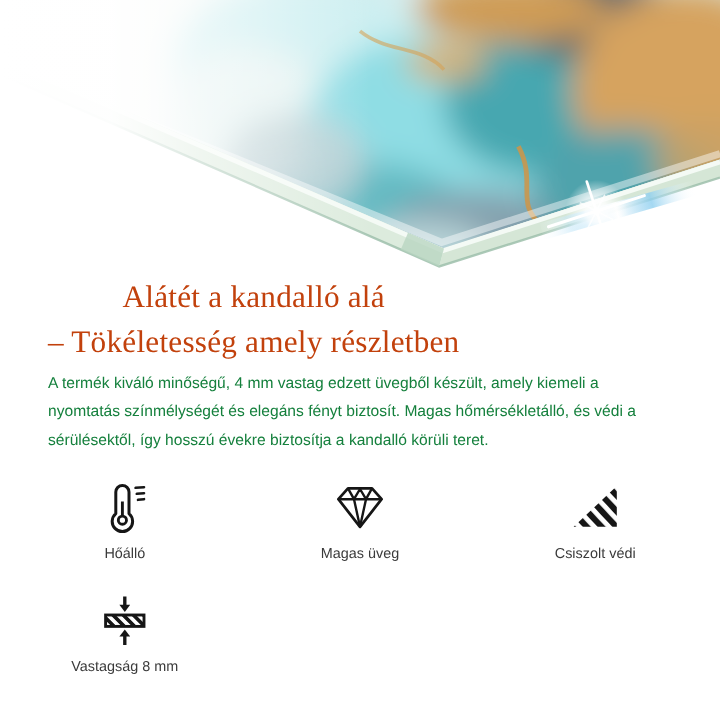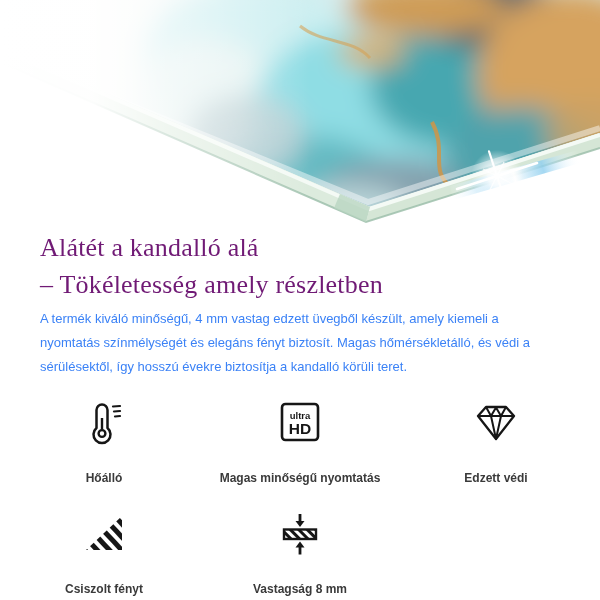--- a/index.html
+++ b/index.html
@@ -4,31 +4,31 @@
 <style>
   html,body{margin:0;padding:0;background:#ffffff;}
   body{width:600px;height:600px;overflow:hidden;
        font-family:"Liberation Sans","DejaVu Sans",sans-serif;-webkit-font-smoothing:antialiased;}
   .stage{position:relative;width:600px;height:600px;background:#fff;}
 
   .hero{position:absolute;top:0;left:0;width:600px;height:240px;}
 
   .heading{position:absolute;left:40px;top:229px;
            font-family:"Liberation Serif","DejaVu Serif",serif;
-           font-size:26px;line-height:37px;color:#701a75;font-weight:400;letter-spacing:.2px;}
+           font-size:26px;line-height:37px;color:#c2410c;font-weight:400;letter-spacing:.2px;text-align:center;}
   .heading span{display:block;}
 
   .desc{position:absolute;left:40px;top:307px;width:518px;
-        font-size:13px;line-height:24px;color:#3b82f6;}
+        font-size:13px;line-height:24px;color:#15803d;}
 
   .features{position:absolute;left:6px;top:396px;width:588px;
             display:grid;grid-template-columns:repeat(3,1fr);row-gap:22px;}
   .feature{display:flex;flex-direction:column;align-items:center;}
   .icon-box{height:52px;display:flex;align-items:center;justify-content:center;}
-  .flabel{margin-top:23px;font-size:12px;color:#3a3a3a;white-space:nowrap;font-weight:bold;}
+  .flabel{margin-top:6px;font-size:12px;color:#3a3a3a;white-space:nowrap;}
 
   svg text{font-family:"Liberation Sans","DejaVu Sans",sans-serif;}
 </style>
 </head>
 <body>
 
 <div class="stage">
 
   <div class="hero">
     <svg width="600" height="240" viewBox="0 0 600 240">
@@ -121,57 +121,47 @@
           <line x1="22" y1="20" x2="22" y2="31.5" stroke="#161616" stroke-width="2.4"></line>
           <circle cx="22" cy="35.5" r="3.4" stroke="#161616" stroke-width="2.4"></circle>
           <line x1="33" y1="8.5" x2="40" y2="8" stroke="#161616" stroke-width="2.2" stroke-linecap="round"></line>
           <line x1="34" y1="13.5" x2="40" y2="13" stroke="#161616" stroke-width="2.2" stroke-linecap="round"></line>
           <line x1="35" y1="18.5" x2="40" y2="18" stroke="#161616" stroke-width="2.2" stroke-linecap="round"></line>
         </svg>
       </div>
       <div class="flabel">Hőálló</div>
     </div>
 
-    <div class="feature">
-      <div class="icon-box">
-        <svg width="48" height="48" viewBox="0 0 48 48" fill="none">
-          <rect x="6" y="6" width="36" height="36" rx="3.5" stroke="#161616" stroke-width="2.6"></rect>
-          <text x="24" y="21" text-anchor="middle" font-size="9.5" font-weight="700" fill="#161616">ultra</text>
-          <text x="24" y="36" text-anchor="middle" font-size="15.5" font-weight="800" fill="#161616">HD</text>
-        </svg>
-      </div>
-      <div class="flabel">Magas minőségű nyomtatás</div>
-    </div>
 
 
     <div class="feature">
       <div class="icon-box">
         <svg width="48" height="48" viewBox="0 0 48 48" fill="none">
           <path d="M14,9 H34 L42,18 L24,41 L6,18 Z" stroke="#161616" stroke-width="2.3" stroke-linejoin="round"></path>
           <path d="M6,18 H42" stroke="#161616" stroke-width="2"></path>
           <path d="M14,9 L19,18 L24,9.5 L29,18 L34,9" stroke="#161616" stroke-width="2" stroke-linejoin="round"></path>
           <path d="M19,18 L24,41 L29,18" stroke="#161616" stroke-width="2" stroke-linejoin="round"></path>
         </svg>
       </div>
-      <div class="flabel">Edzett védi</div>
+      <div class="flabel">Magas üveg</div>
     </div>
 
     <div class="feature">
       <div class="icon-box">
         <svg width="48" height="48" viewBox="0 0 48 48" fill="none">
           <defs>
             <pattern id="hatchTri" width="9" height="9" patternUnits="userSpaceOnUse" patternTransform="rotate(-43)">
               <rect width="9" height="9" fill="#ffffff"></rect>
               <rect width="5" height="9" fill="#161616"></rect>
             </pattern>
           </defs>
           <polygon points="6,41 42,41 42,7" fill="url(#hatchTri)"></polygon>
         </svg>
       </div>
-      <div class="flabel">Csiszolt fényt</div>
+      <div class="flabel">Csiszolt védi</div>
     </div>
 
     <div class="feature">
       <div class="icon-box">
         <svg width="48" height="48" viewBox="0 0 48 48" fill="none">
           <defs>
             <pattern id="hatchThin" width="6" height="6" patternUnits="userSpaceOnUse" patternTransform="rotate(-45)">
               <rect width="6" height="6" fill="#ffffff"></rect>
               <rect width="3" height="6" fill="#161616"></rect>
             </pattern>

